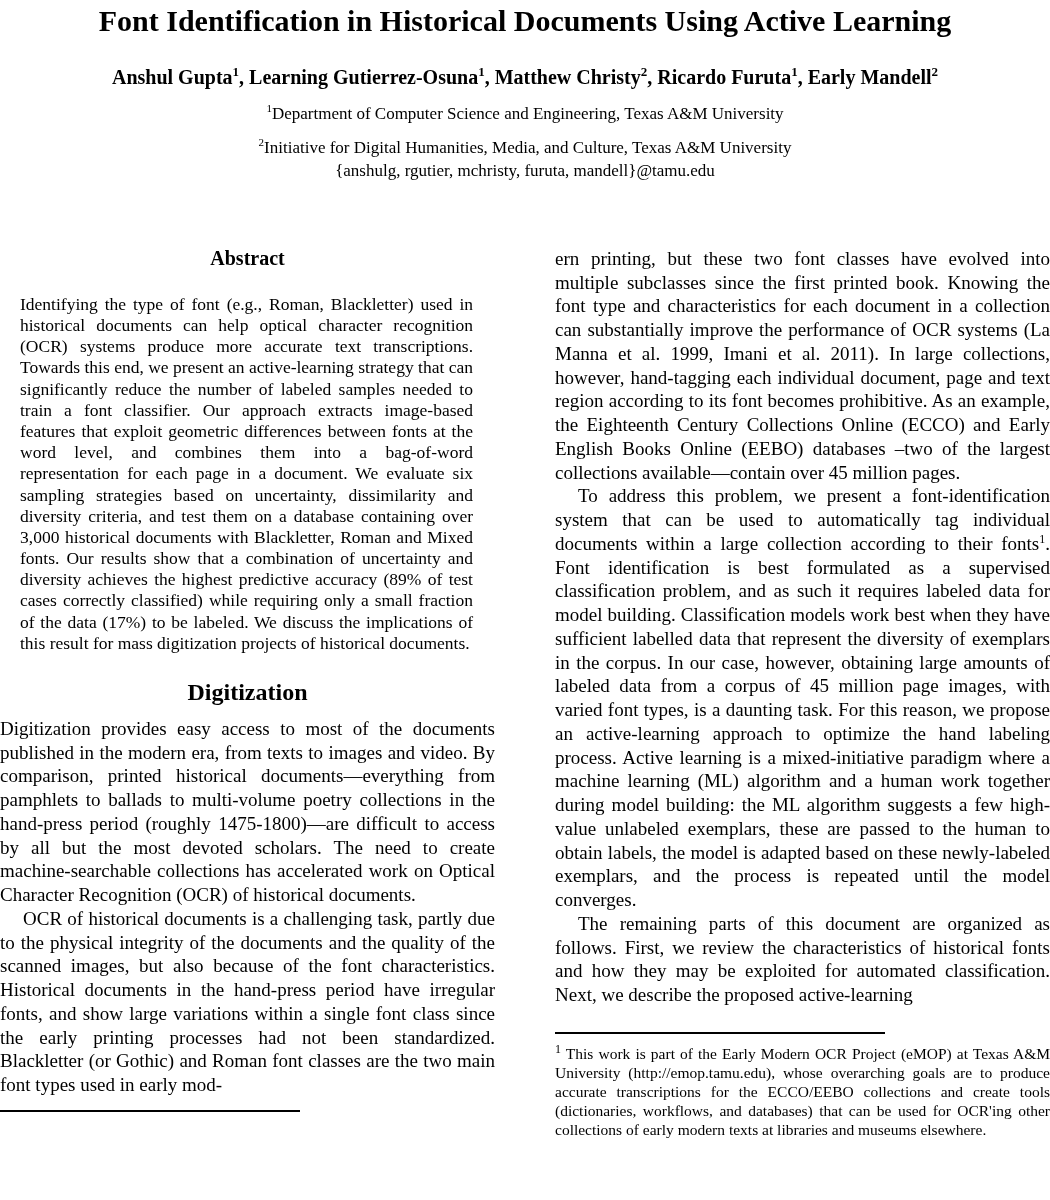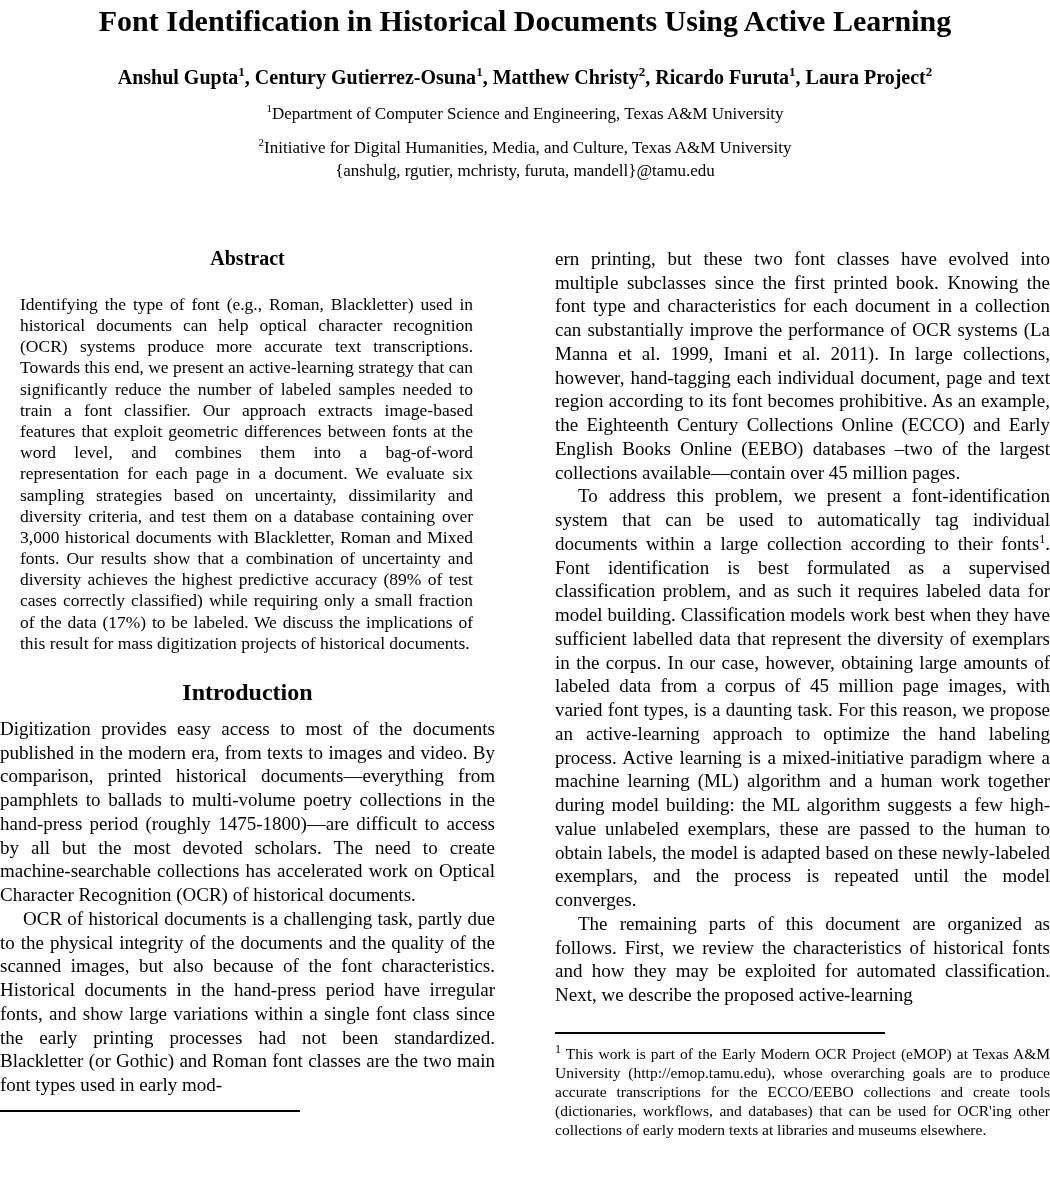--- a/index.html
+++ b/index.html
@@ -68,38 +68,38 @@
   .footnote sup { font-size: 10px; }
 </style>
 </head>
 <body>
 
 <div class="page">
 
   <div class="header">
     <div class="title">Font Identification in Historical Documents Using Active Learning</div>
 
-    <div class="authors"><span>Anshul Gupta</span><sup>1</sup><span>, </span><span>Century Gutierrez-Osuna</span><sup>1</sup><span>, </span><span>Matthew Christy</span><sup>2</sup><span>, </span><span>Ricardo Furuta</span><sup>1</sup><span>, </span><span>Laura Project</span><sup>2</sup></div>
+    <div class="authors"><span>Anshul Gupta</span><sup>1</sup><span>, </span><span>Learning Gutierrez-Osuna</span><sup>1</sup><span>, </span><span>Matthew Christy</span><sup>2</sup><span>, </span><span>Ricardo Furuta</span><sup>1</sup><span>, </span><span>Early Mandell</span><sup>2</sup></div>
 
     <div class="affil"><sup>1</sup><span>Department of Computer Science and Engineering, Texas A&amp;M University</span></div>
 
     <div class="affil"><sup>2</sup><span>Initiative for Digital Humanities, Media, and Culture, Texas A&amp;M University</span></div>
 
     <div class="email">{anshulg, rgutier, mchristy, furuta, mandell}@tamu.edu</div>
   </div>
 
   <div class="columns">
 
     <div class="col">
       <div>
         <div class="abstract-heading">Abstract</div>
         <p class="abstract-body">Identifying the type of font (e.g., Roman, Blackletter) used in historical documents can help optical character recognition (OCR) systems produce more accurate text transcriptions. Towards this end, we present an active-learning strategy that can significantly reduce the number of labeled samples needed to train a font classifier. Our approach extracts image-based features that exploit geometric differences between fonts at the word level, and combines them into a bag-of-word representation for each page in a document. We evaluate six sampling strategies based on uncertainty, dissimilarity and diversity criteria, and test them on a database containing over 3,000 historical documents with Blackletter, Roman and Mixed fonts. Our results show that a combination of uncertainty and diversity achieves the highest predictive accuracy (89% of test cases correctly classified) while requiring only a small fraction of the data (17%) to be labeled. We discuss the implications of this result for mass digitization projects of historical documents.</p>
       </div>
 
-      <div class="section-heading">Introduction</div>
+      <div class="section-heading">Digitization</div>
       <p>Digitization provides easy access to most of the documents published in the modern era, from texts to images and video. By comparison, printed historical documents—everything from pamphlets to ballads to multi-volume poetry collections in the hand-press period (roughly 1475-1800)—are difficult to access by all but the most devoted scholars. The need to create machine-searchable collections has accelerated work on Optical Character Recognition (OCR) of historical documents.</p>
       <p class="indent">OCR of historical documents is a challenging task, partly due to the physical integrity of the documents and the quality of the scanned images, but also because of the font characteristics. Historical documents in the hand-press period have irregular fonts, and show large variations within a single font class since the early printing processes had not been standardized. Blackletter (or Gothic) and Roman font classes are the two main font types used in early mod-</p>
 
       <div class="footrule-left"></div>
     </div>
 
     <div class="col">
       <p>ern printing, but these two font classes have evolved into multiple subclasses since the first printed book. Knowing the font type and characteristics for each document in a collection can substantially improve the performance of OCR systems (La Manna et al. 1999, Imani et al. 2011). In large collections, however, hand-tagging each individual document, page and text region according to its font becomes prohibitive. As an example, the Eighteenth Century Collections Online (ECCO) and Early English Books Online (EEBO) databases –two of the largest collections available—contain over 45 million pages.</p>
       <p class="indent"><span>To address this problem, we present a font-identification system that can be used to automatically tag individual documents within a large collection according to their fonts</span><sup>1</sup><span>. Font identification is best formulated as a supervised classification problem, and as such it requires labeled data for model building. Classification models work best when they have sufficient labelled data that represent the diversity of exemplars in the corpus. In our case, however, obtaining large amounts of labeled data from a corpus of 45 million page images, with varied font types, is a daunting task. For this reason, we propose an active-learning approach to optimize the hand labeling process. Active learning is a mixed-initiative paradigm where a machine learning (ML) algorithm and a human work together during model building: the ML algorithm suggests a few high-value unlabeled exemplars, these are passed to the human to obtain labels, the model is adapted based on these newly-labeled exemplars, and the process is repeated until the model converges.</span></p>
       <p class="indent">The remaining parts of this document are organized as follows. First, we review the characteristics of historical fonts and how they may be exploited for automated classification. Next, we describe the proposed active-learning</p>

